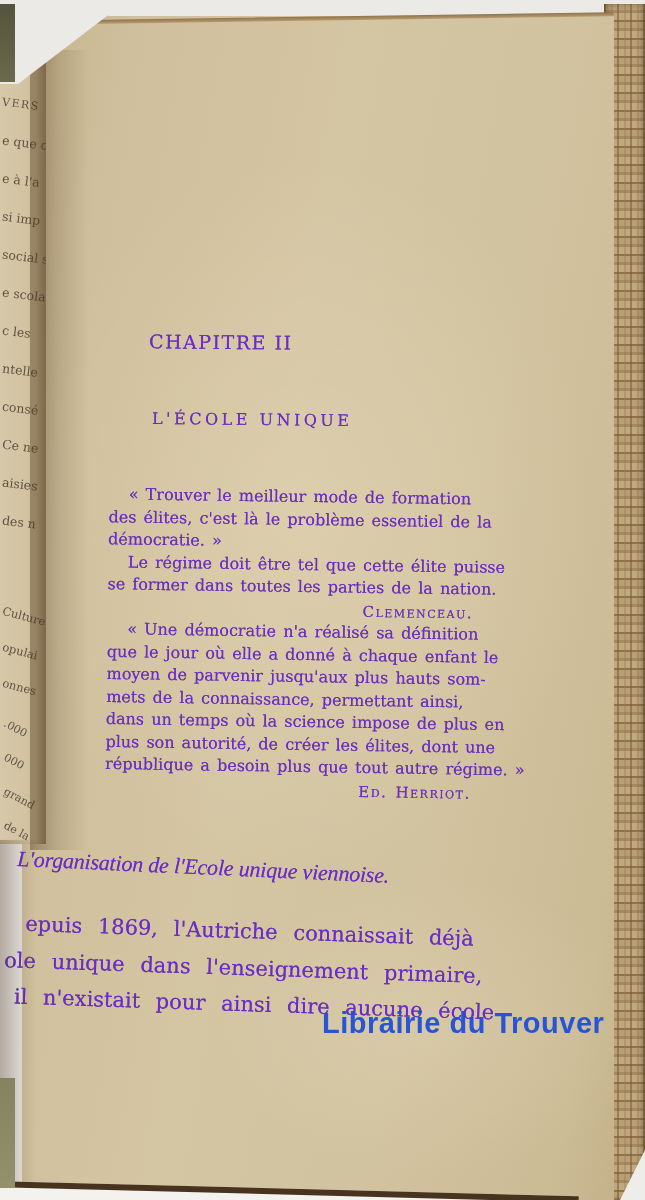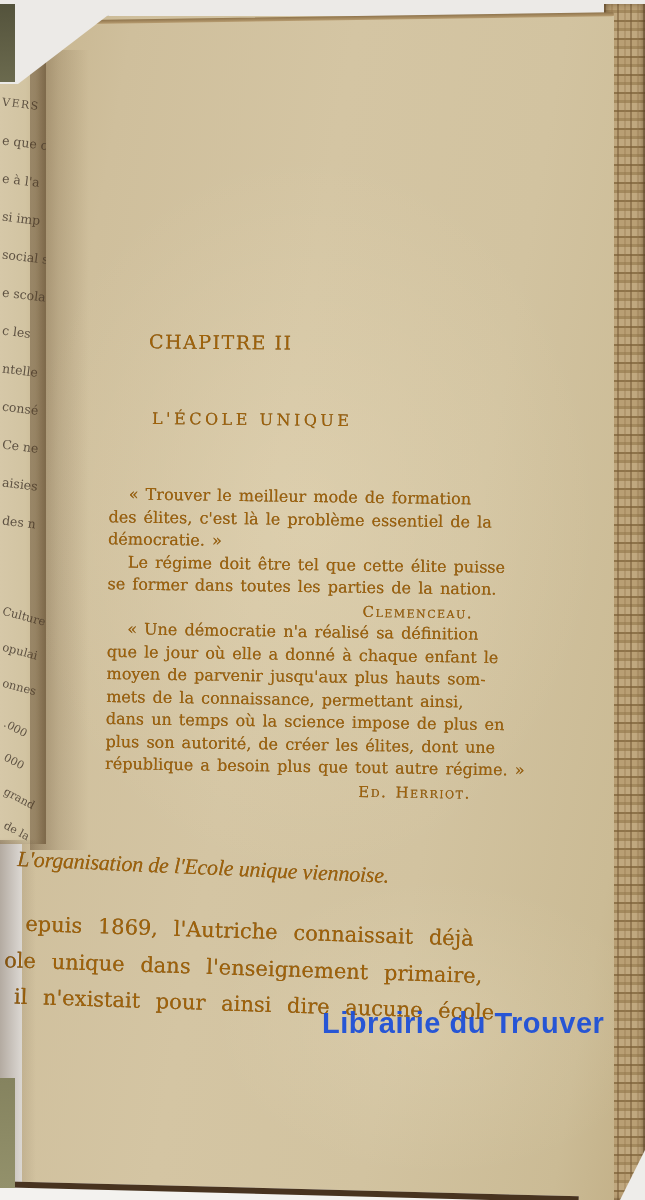--- a/index.html
+++ b/index.html
@@ -40,21 +40,21 @@
         transform:rotate(7deg);opacity:.88;padding-left:2px;}
   .frag-header{font-size:11px;letter-spacing:1.5px;}
   .frags-lower .frag{line-height:36px;transform:rotate(15deg);font-size:11.5px;}
   .frags-lower .frag:nth-child(1){margin-top:56px;}
   .frags-lower .frag:nth-child(4){margin-top:10px;}
   .frags-lower .frag:nth-child(4),.frags-lower .frag:nth-child(5),
   .frags-lower .frag:nth-child(6),.frags-lower .frag:nth-child(7){
         transform:rotate(28deg);font-size:11px;line-height:34px;}
 
   
-  .text-layer{position:absolute;inset:0;z-index:6;color:#a16207;
+  .text-layer{position:absolute;inset:0;z-index:6;color:#6d28d9;
               text-shadow:0 0 0.6px rgba(60,48,36,.65);text-decoration:underline;}
   .chapter{position:absolute;left:149px;top:331px;font-size:19px;letter-spacing:1.5px;
            transform:rotate(0.5deg);}
   .subtitle{position:absolute;left:152px;top:410px;font-size:16px;letter-spacing:3.5px;
             transform:rotate(0.6deg);}
   .quote{position:absolute;width:392px;font-size:16px;line-height:22.5px;word-spacing:2px;}
   .q1{left:108px;top:486px;transform:rotate(0.8deg);}
   .q2{left:106px;top:621px;transform:rotate(0.9deg);}
   .quote .ln{white-space:nowrap;}
   .quote .ln:nth-child(1){text-indent:20px;}

